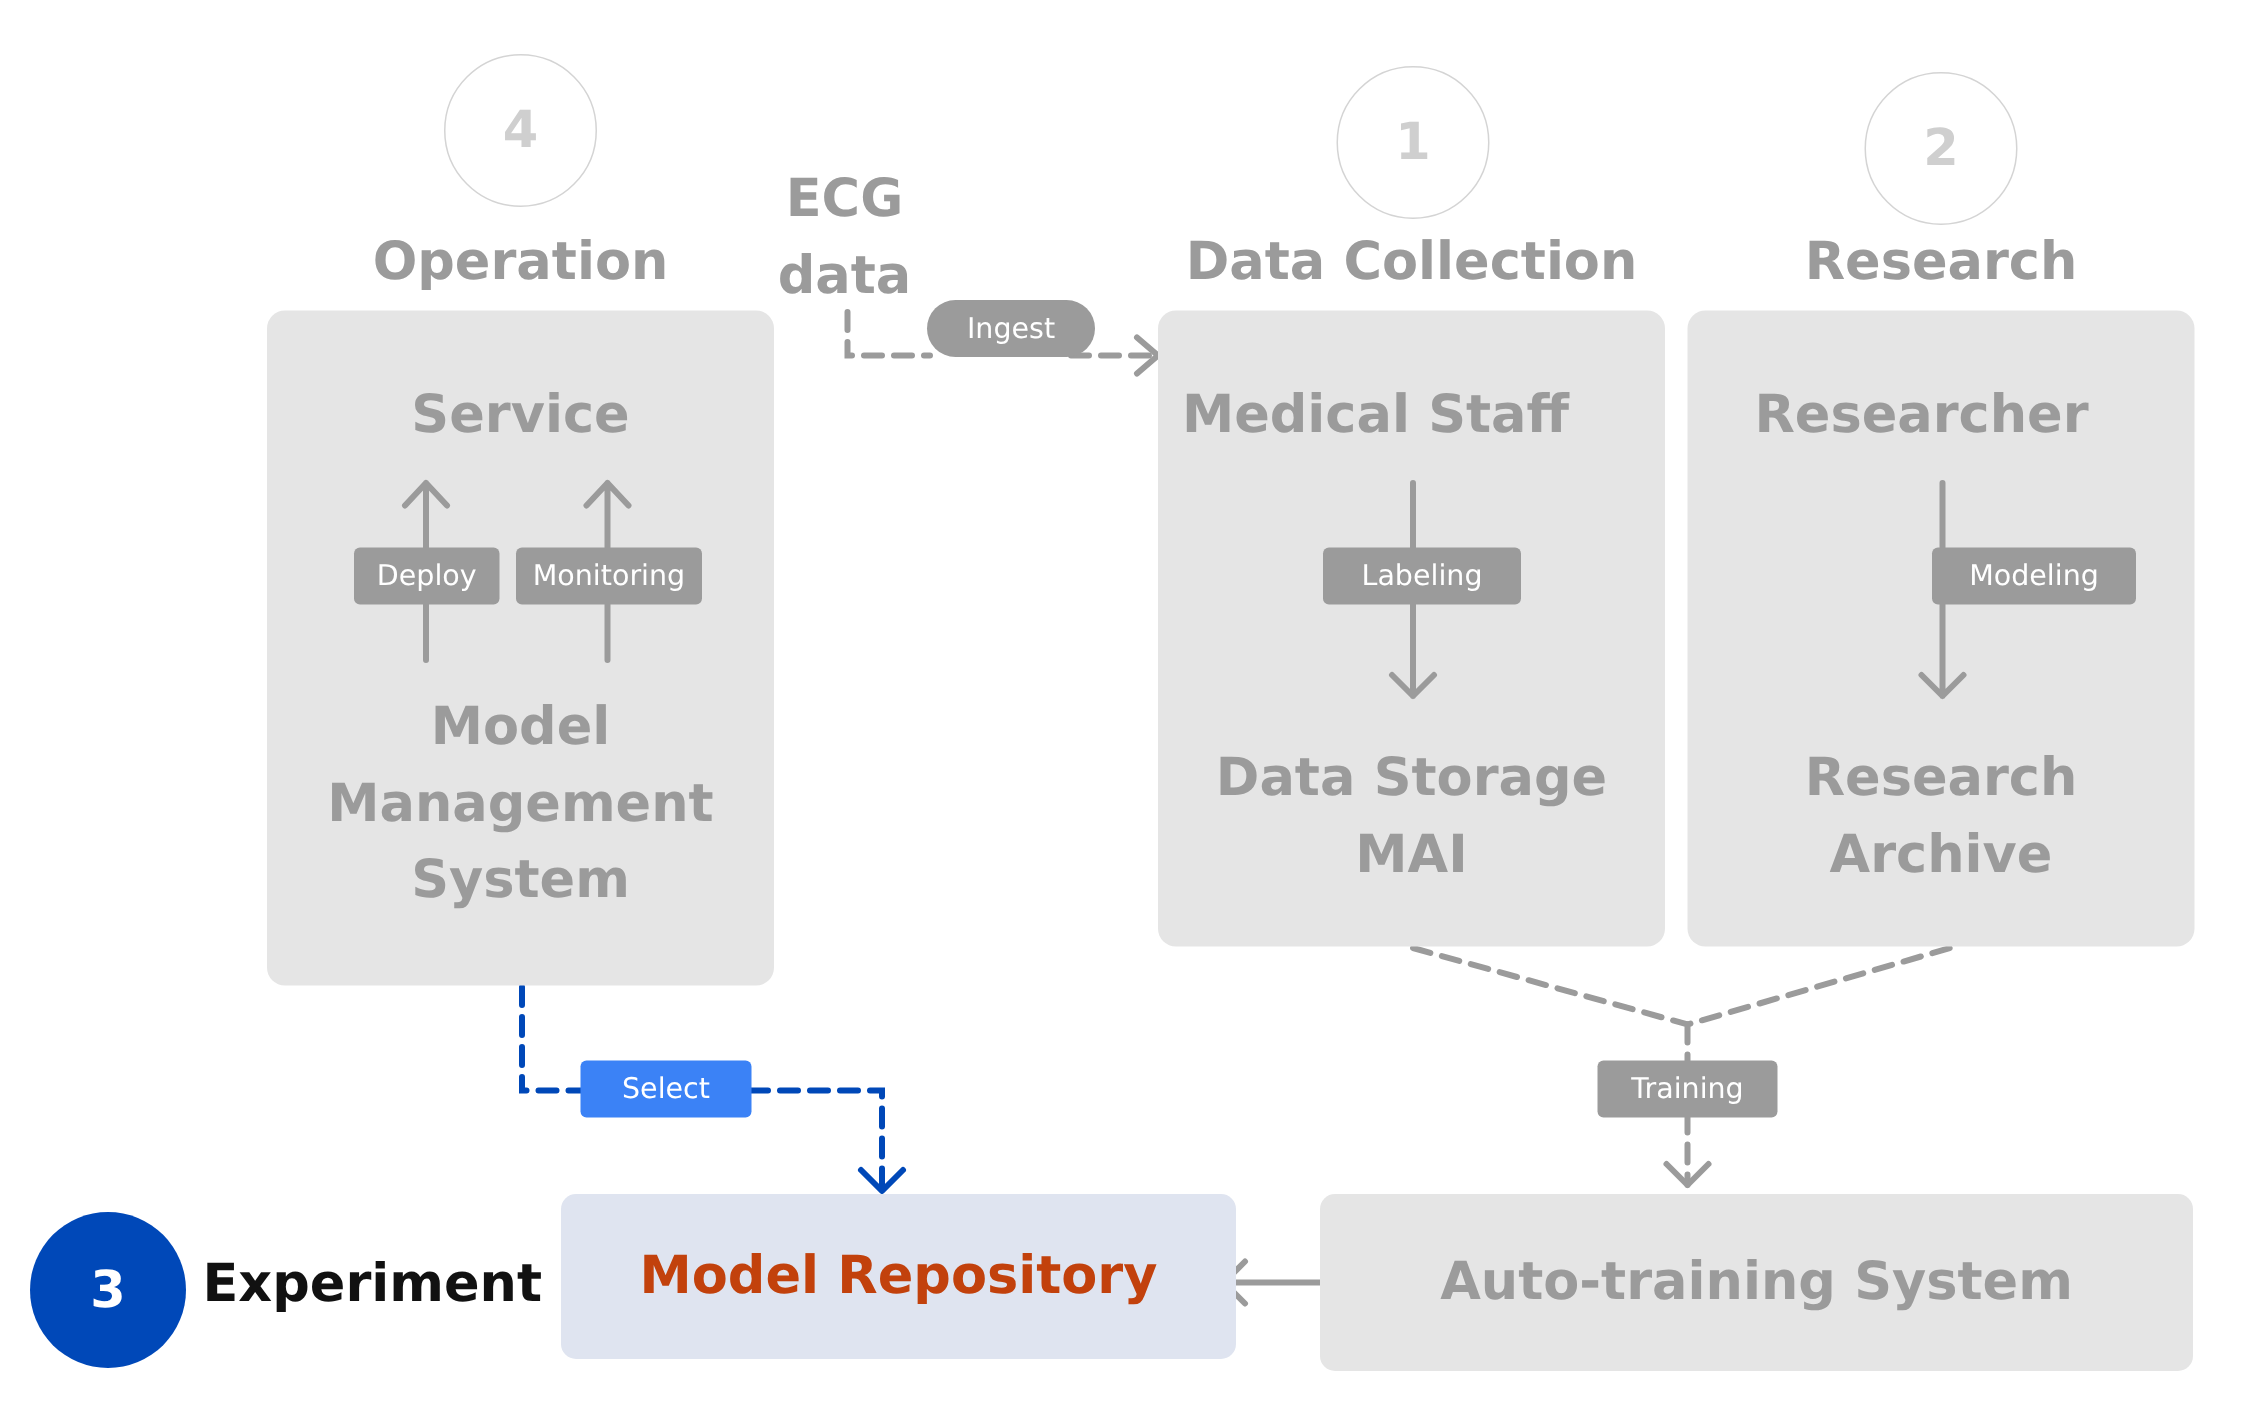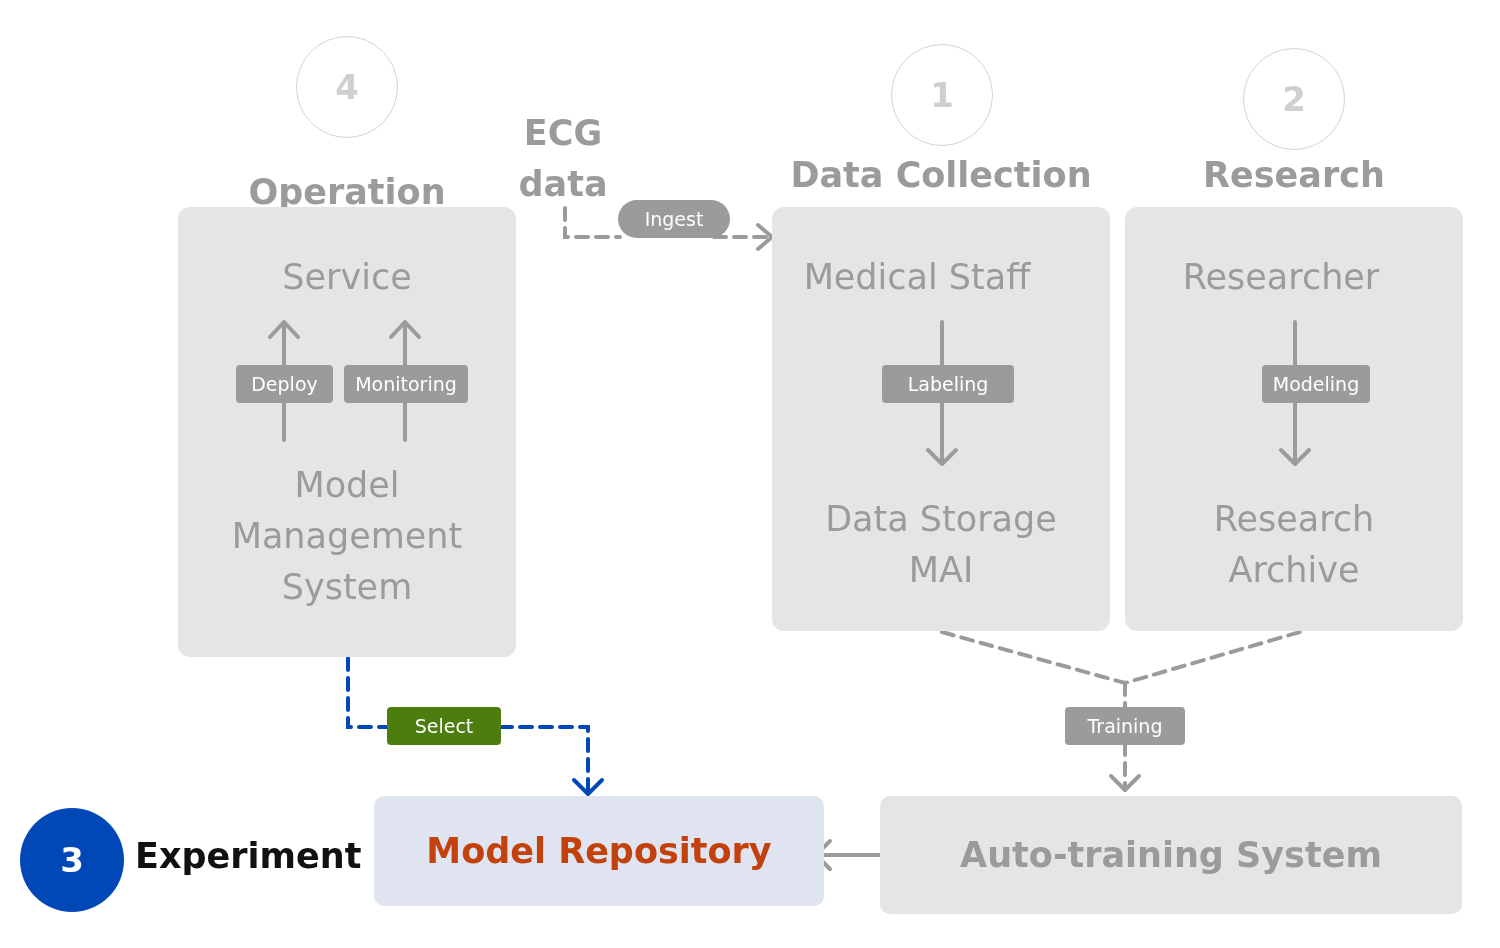--- a/index.html
+++ b/index.html
@@ -5,26 +5,26 @@
     html, body { margin: 0; padding: 0; background: #ffffff; }
     body { width: 1500px; height: 948px; position: relative; overflow: hidden;
            font-family: "DejaVu Sans", sans-serif; }
     .step-circle { position: absolute; width: 102px; height: 102px; border-radius: 50%;
       border: 1.5px solid #d4d4d4; box-sizing: border-box; display: flex;
       align-items: center; justify-content: center; color: #cfcfcf;
       font-weight: bold; font-size: 34px; background: #fff; }
     .stage-title { position: absolute; color: #9b9b9b; font-weight: bold; font-size: 35px;
       text-align: center; white-space: nowrap; }
     .panel { position: absolute; background: #e5e5e5; border-radius: 12px; }
-    .panel-text { position: absolute; color: #9b9b9b; font-weight: normal; font-size: 35px;
+    .panel-text { position: absolute; color: #9b9b9b; font-weight: bold; font-size: 35px;
       text-align: center; line-height: 51px; white-space: nowrap; }
     .tag { position: absolute; background: #9b9b9b; color: #ffffff; border-radius: 4px;
       font-size: 19px; display: flex; align-items: center; justify-content: center;
       height: 38px; box-sizing: border-box; white-space: nowrap; }
-    .tag.blue { background: #4d7c0f; }
+    .tag.blue { background: #3b82f6; }
     svg.lines { position: absolute; left: 0; top: 0; width: 1500px; height: 948px; pointer-events: none; }
     .exp-circle { position: absolute; left: 20px; top: 808px; width: 104px; height: 104px;
       border-radius: 50%; background: #0048b8; color: #fff; font-weight: bold;
       font-size: 34px; display: flex; align-items: center; justify-content: center; }
     .exp-label { position: absolute; left: 135px; top: 836px; font-weight: bold;
       font-size: 35px; color: #111111; white-space: nowrap; }
     .repo { position: absolute; left: 374px; top: 796px; width: 450px; height: 110px;
       background: #dfe4f0; border-radius: 10px; display: flex; align-items: center;
       justify-content: center; font-weight: bold; font-size: 35px; color: #c2410c; }
     .auto { position: absolute; left: 880px; top: 796px; width: 582px; height: 118px;
@@ -50,21 +50,21 @@
   <path d="M942 632 L1125 683 L1300 632 M1125 683 L1125 790" stroke="#9b9b9b" stroke-width="4" fill="none" stroke-dasharray="12 8" stroke-linecap="round"></path>
   <path d="M1111 776 L1125 790 L1139 776" stroke="#9b9b9b" stroke-width="4" fill="none" stroke-linecap="round" stroke-linejoin="round"></path>
 
   <path d="M348 658 L348 727 L388 727 M500 727 L588 727 L588 792" stroke="#0048b8" stroke-width="4" fill="none" stroke-dasharray="12 8" stroke-linecap="round"></path>
   <path d="M574 780 L588 794 L602 780" stroke="#0048b8" stroke-width="4" fill="none" stroke-linecap="round" stroke-linejoin="round"></path>
 
   <path d="M880 855 L816 855 M830 841 L816 855 L830 869" stroke="#9b9b9b" stroke-width="4" fill="none" stroke-linecap="round" stroke-linejoin="round"></path>
 </svg>
 
 <div class="step-circle" style="left:296px; top:36px;">4</div>
-<div class="stage-title" style="left:178px; width:338px; top:172px;">Operation</div>
+<div class="stage-title" style="left:178px; width:338px; top:155px;">Operation</div>
 
 <div class="step-circle" style="left:891px; top:44px;">1</div>
 <div class="stage-title" style="left:772px; width:338px; top:155px;">Data Collection</div>
 
 <div class="step-circle" style="left:1243px; top:48px;">2</div>
 <div class="stage-title" style="left:1125px; width:338px; top:155px;">Research</div>
 
 <div class="stage-title" style="left:510px; width:106px; top:108px; line-height:51px;">
   <div>ECG</div>
   <div>data</div>
@@ -95,21 +95,21 @@
 <svg class="lines" viewBox="0 0 1500 948">
   <path d="M284 440 L284 322 M270 337 L284 322 L298 337" stroke="#9b9b9b" stroke-width="4" fill="none" stroke-linecap="round" stroke-linejoin="round"></path>
   <path d="M405 440 L405 322 M391 337 L405 322 L419 337" stroke="#9b9b9b" stroke-width="4" fill="none" stroke-linecap="round" stroke-linejoin="round"></path>
   <path d="M942 322 L942 464 M928 450 L942 464 L956 450" stroke="#9b9b9b" stroke-width="4" fill="none" stroke-linecap="round" stroke-linejoin="round"></path>
   <path d="M1295 322 L1295 464 M1281 450 L1295 464 L1309 450" stroke="#9b9b9b" stroke-width="4" fill="none" stroke-linecap="round" stroke-linejoin="round"></path>
 </svg>
 
 <div class="tag" style="left:236px; top:365px; width:97px;">Deploy</div>
 <div class="tag" style="left:344px; top:365px; width:124px;">Monitoring</div>
 <div class="tag" style="left:882px; top:365px; width:132px;">Labeling</div>
-<div class="tag" style="left:1262px; top:365px; width:108px;text-align:right;">Modeling</div>
+<div class="tag" style="left:1288px; top:365px; width:136px;text-align:right;">Modeling</div>
 <div class="tag" style="left:618px; top:200px; width:112px;border-radius:19px;">Ingest</div>
 <div class="tag blue" style="left:387px; top:707px; width:114px;">Select</div>
 <div class="tag" style="left:1065px; top:707px; width:120px;">Training</div>
 
 <div class="exp-circle">3</div>
 <div class="exp-label">Experiment</div>
 <div class="repo">Model Repository</div>
 <div class="auto">Auto-training System</div>
 
 </body></html>

